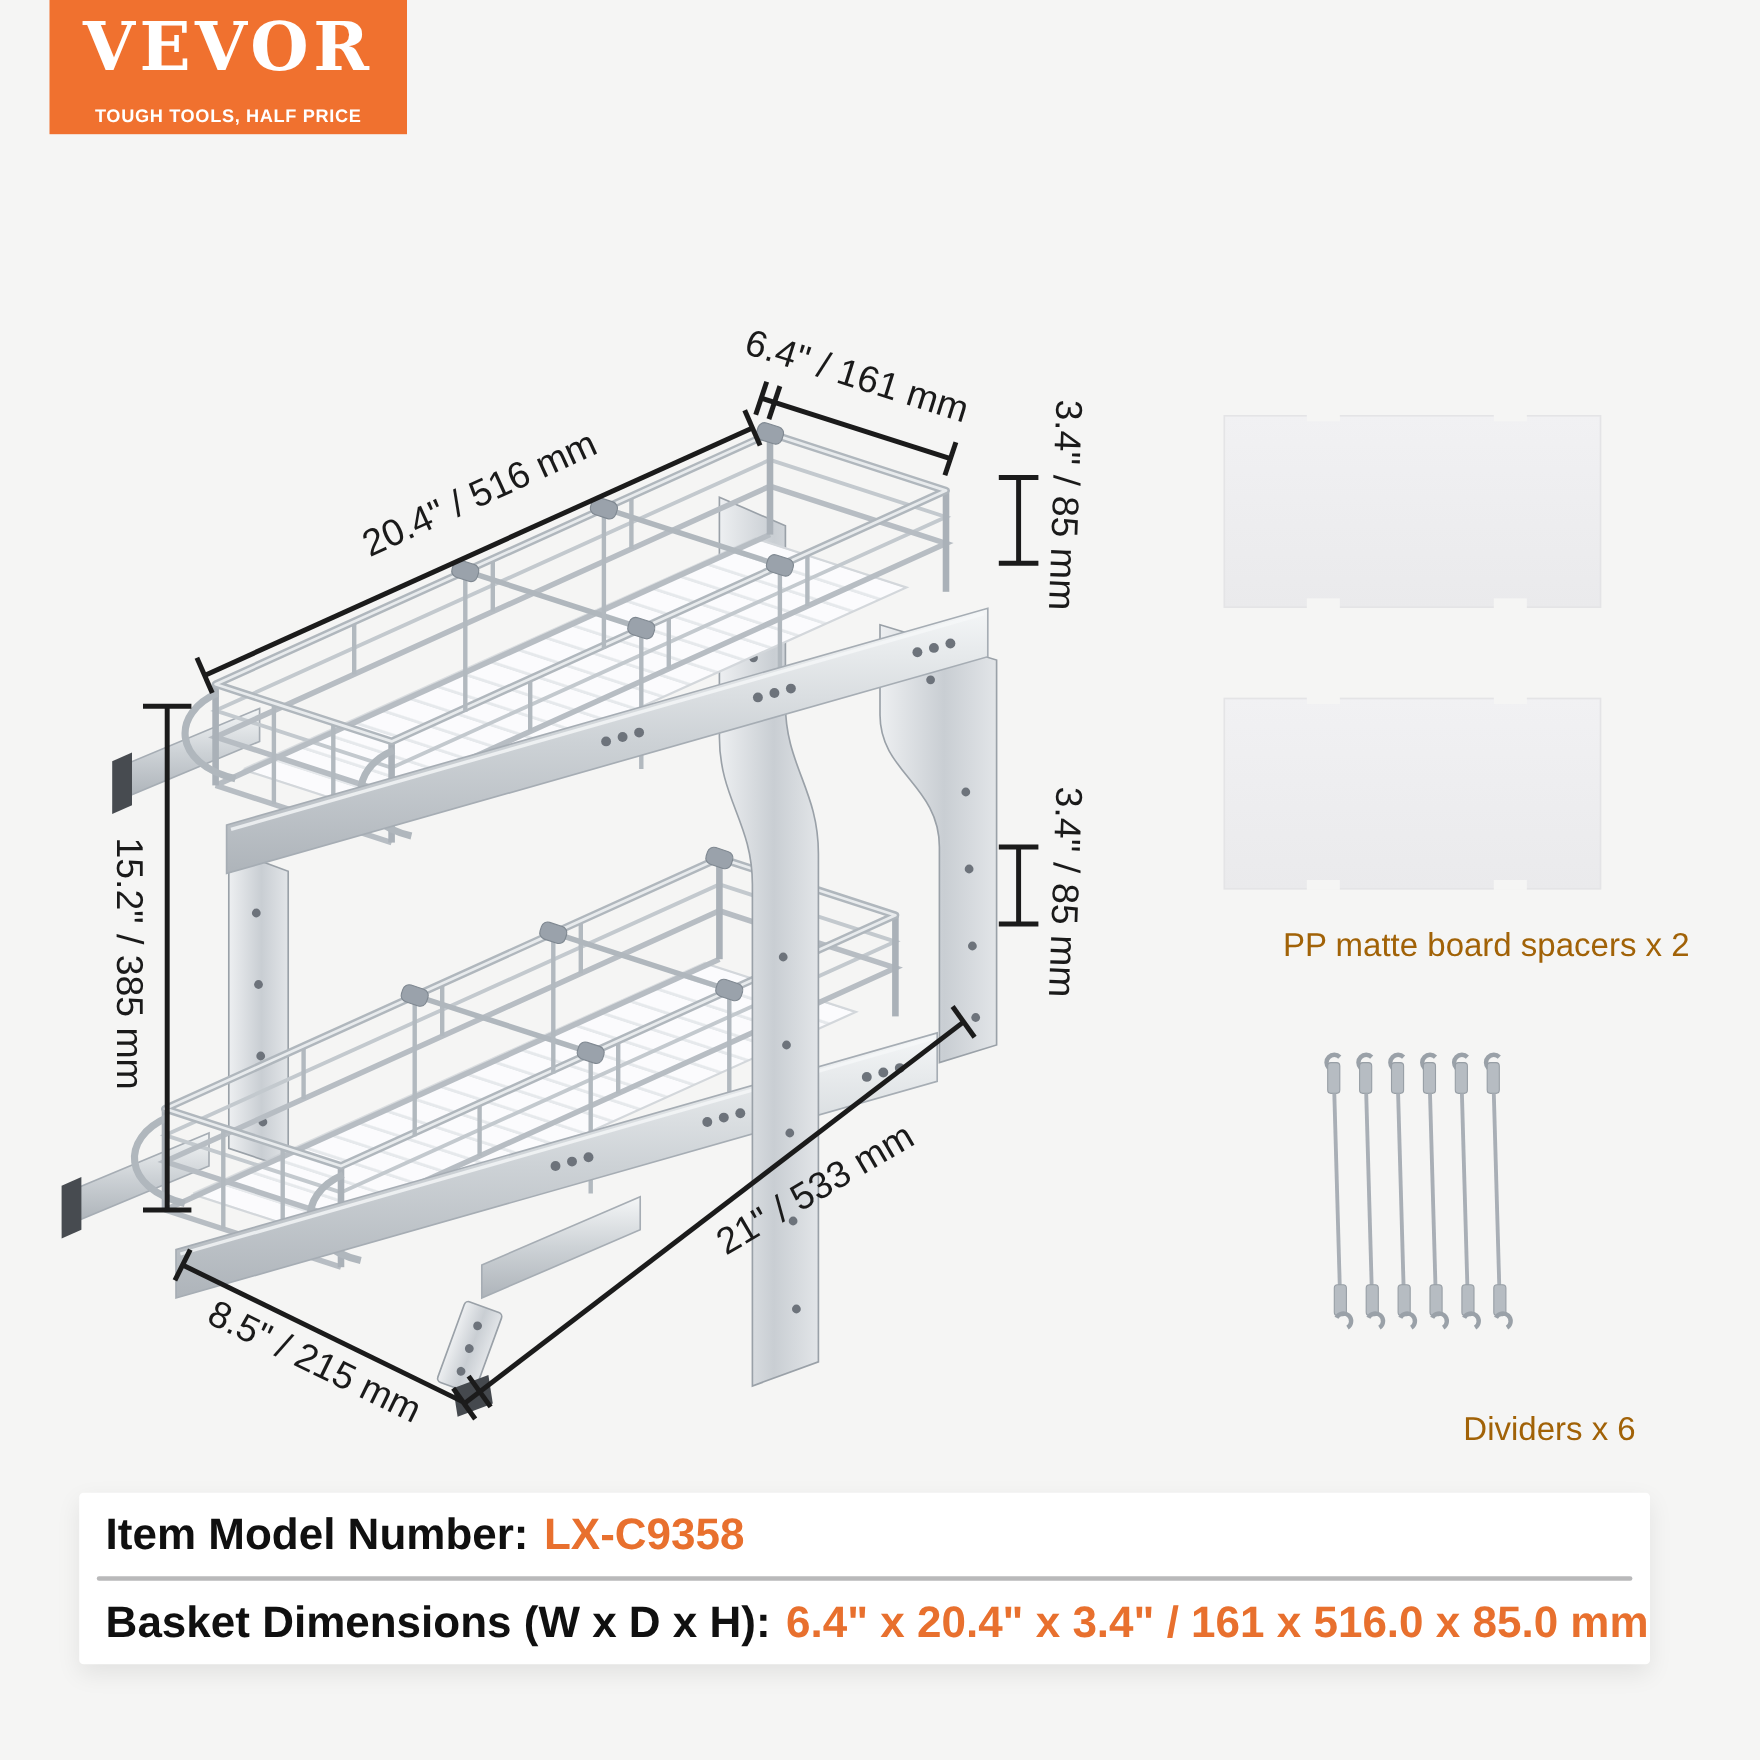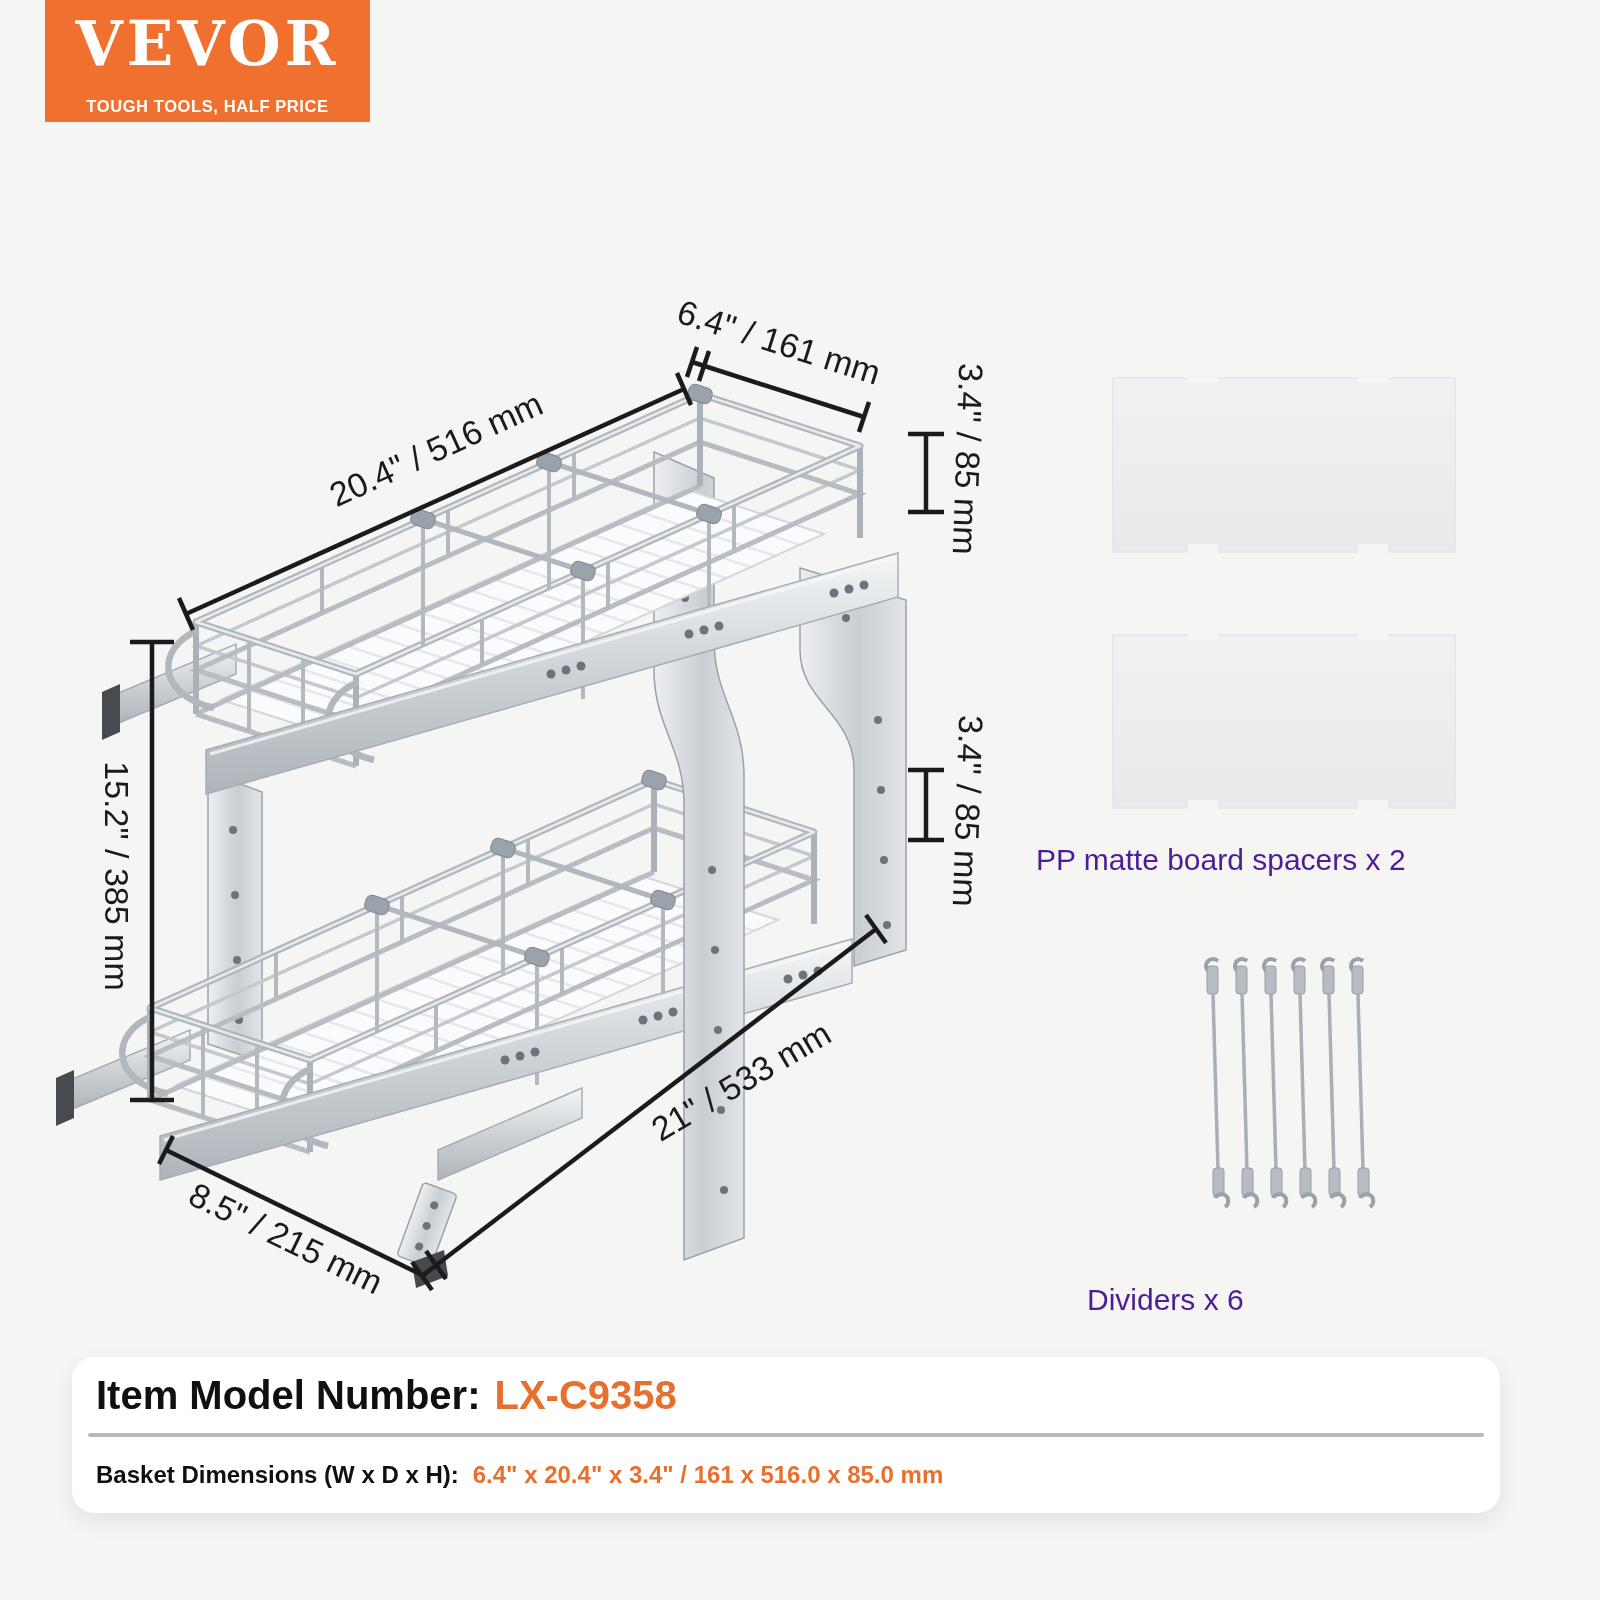--- a/index.html
+++ b/index.html
@@ -8,30 +8,30 @@
   
   .logo{position:absolute;left:45px;top:0;width:325px;height:122px;background:#F0712F;
         color:#fff;text-align:center;}
   .logo .brand{font-family:"DejaVu Serif",serif;font-weight:bold;font-size:61px;
                letter-spacing:4px;line-height:1;margin-top:13px;}
   .logo .tagline{font-size:16.5px;font-weight:bold;letter-spacing:0.6px;margin-top:23px;}
   
   svg.diagram{position:absolute;left:0;top:0;}
   svg.diagram text{font-family:"Liberation Sans",sans-serif;fill:#1a1a1a;font-size:34px;}
   
-  .caption{position:absolute;color:#4c1d95;font-size:30px;text-align:left;}
+  .caption{position:absolute;color:#a16207;font-size:30px;text-align:right;}
   #cap-spacers{left:1036px;top:843px;width:500px;}
   #cap-dividers{left:1087px;top:1283px;width:400px;}
   
   .card{position:absolute;left:72px;top:1357px;width:1428px;height:156px;background:#fff;
-        border-radius:22px;box-shadow:0 8px 22px rgba(0,0,0,.08);box-sizing:border-box;
+        border-radius:4px;box-shadow:0 8px 22px rgba(0,0,0,.08);box-sizing:border-box;
         display:flex;flex-direction:column;}
   .card .row{display:flex;align-items:center;flex:1;padding-left:24px;font-weight:bold;color:#101010;white-space:nowrap;}
   .card .row1{font-size:40px;}
-  .card .row2{font-size:24px;}
+  .card .row2{font-size:40px;}
   .card .sep{height:4px;background:#b9b9ba;margin:0 16px;border-radius:2px;}
   .card .value{color:#E8702E;margin-left:14px;}
 </style>
 </head>
 <body>
 
 <div class="canvas">
 
   <div class="logo">
     <div class="brand">VEVOR</div>

